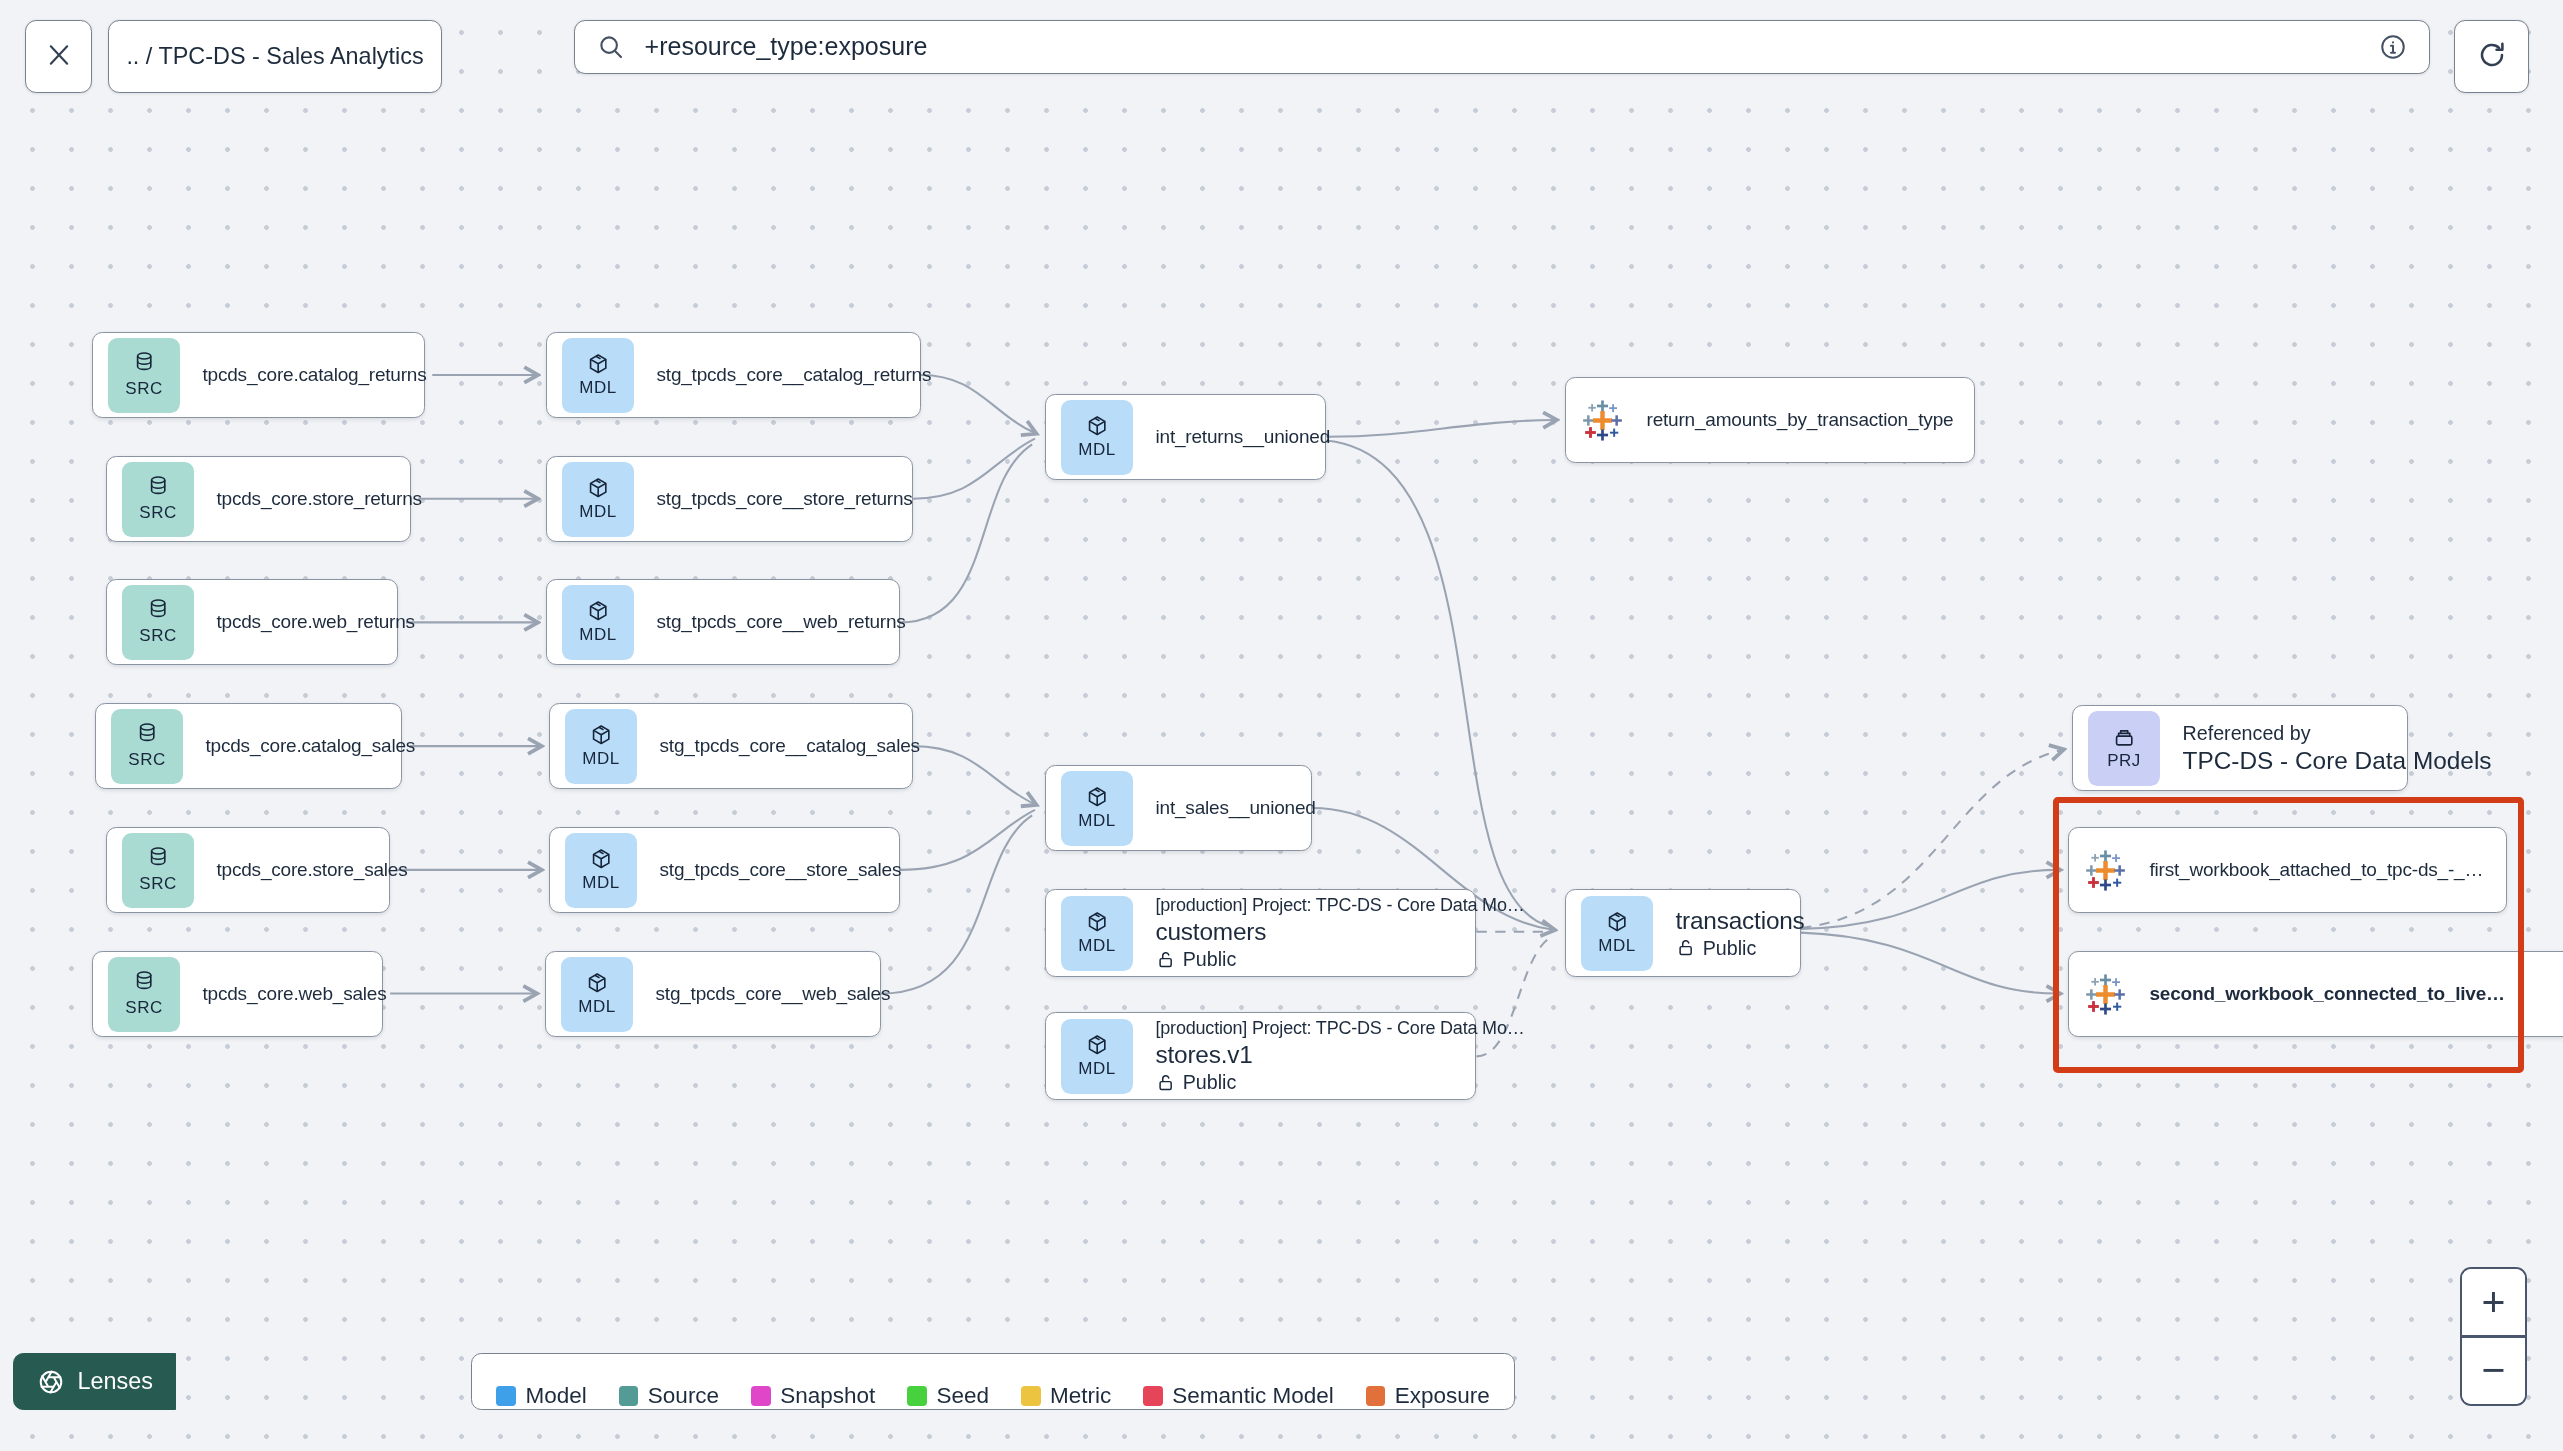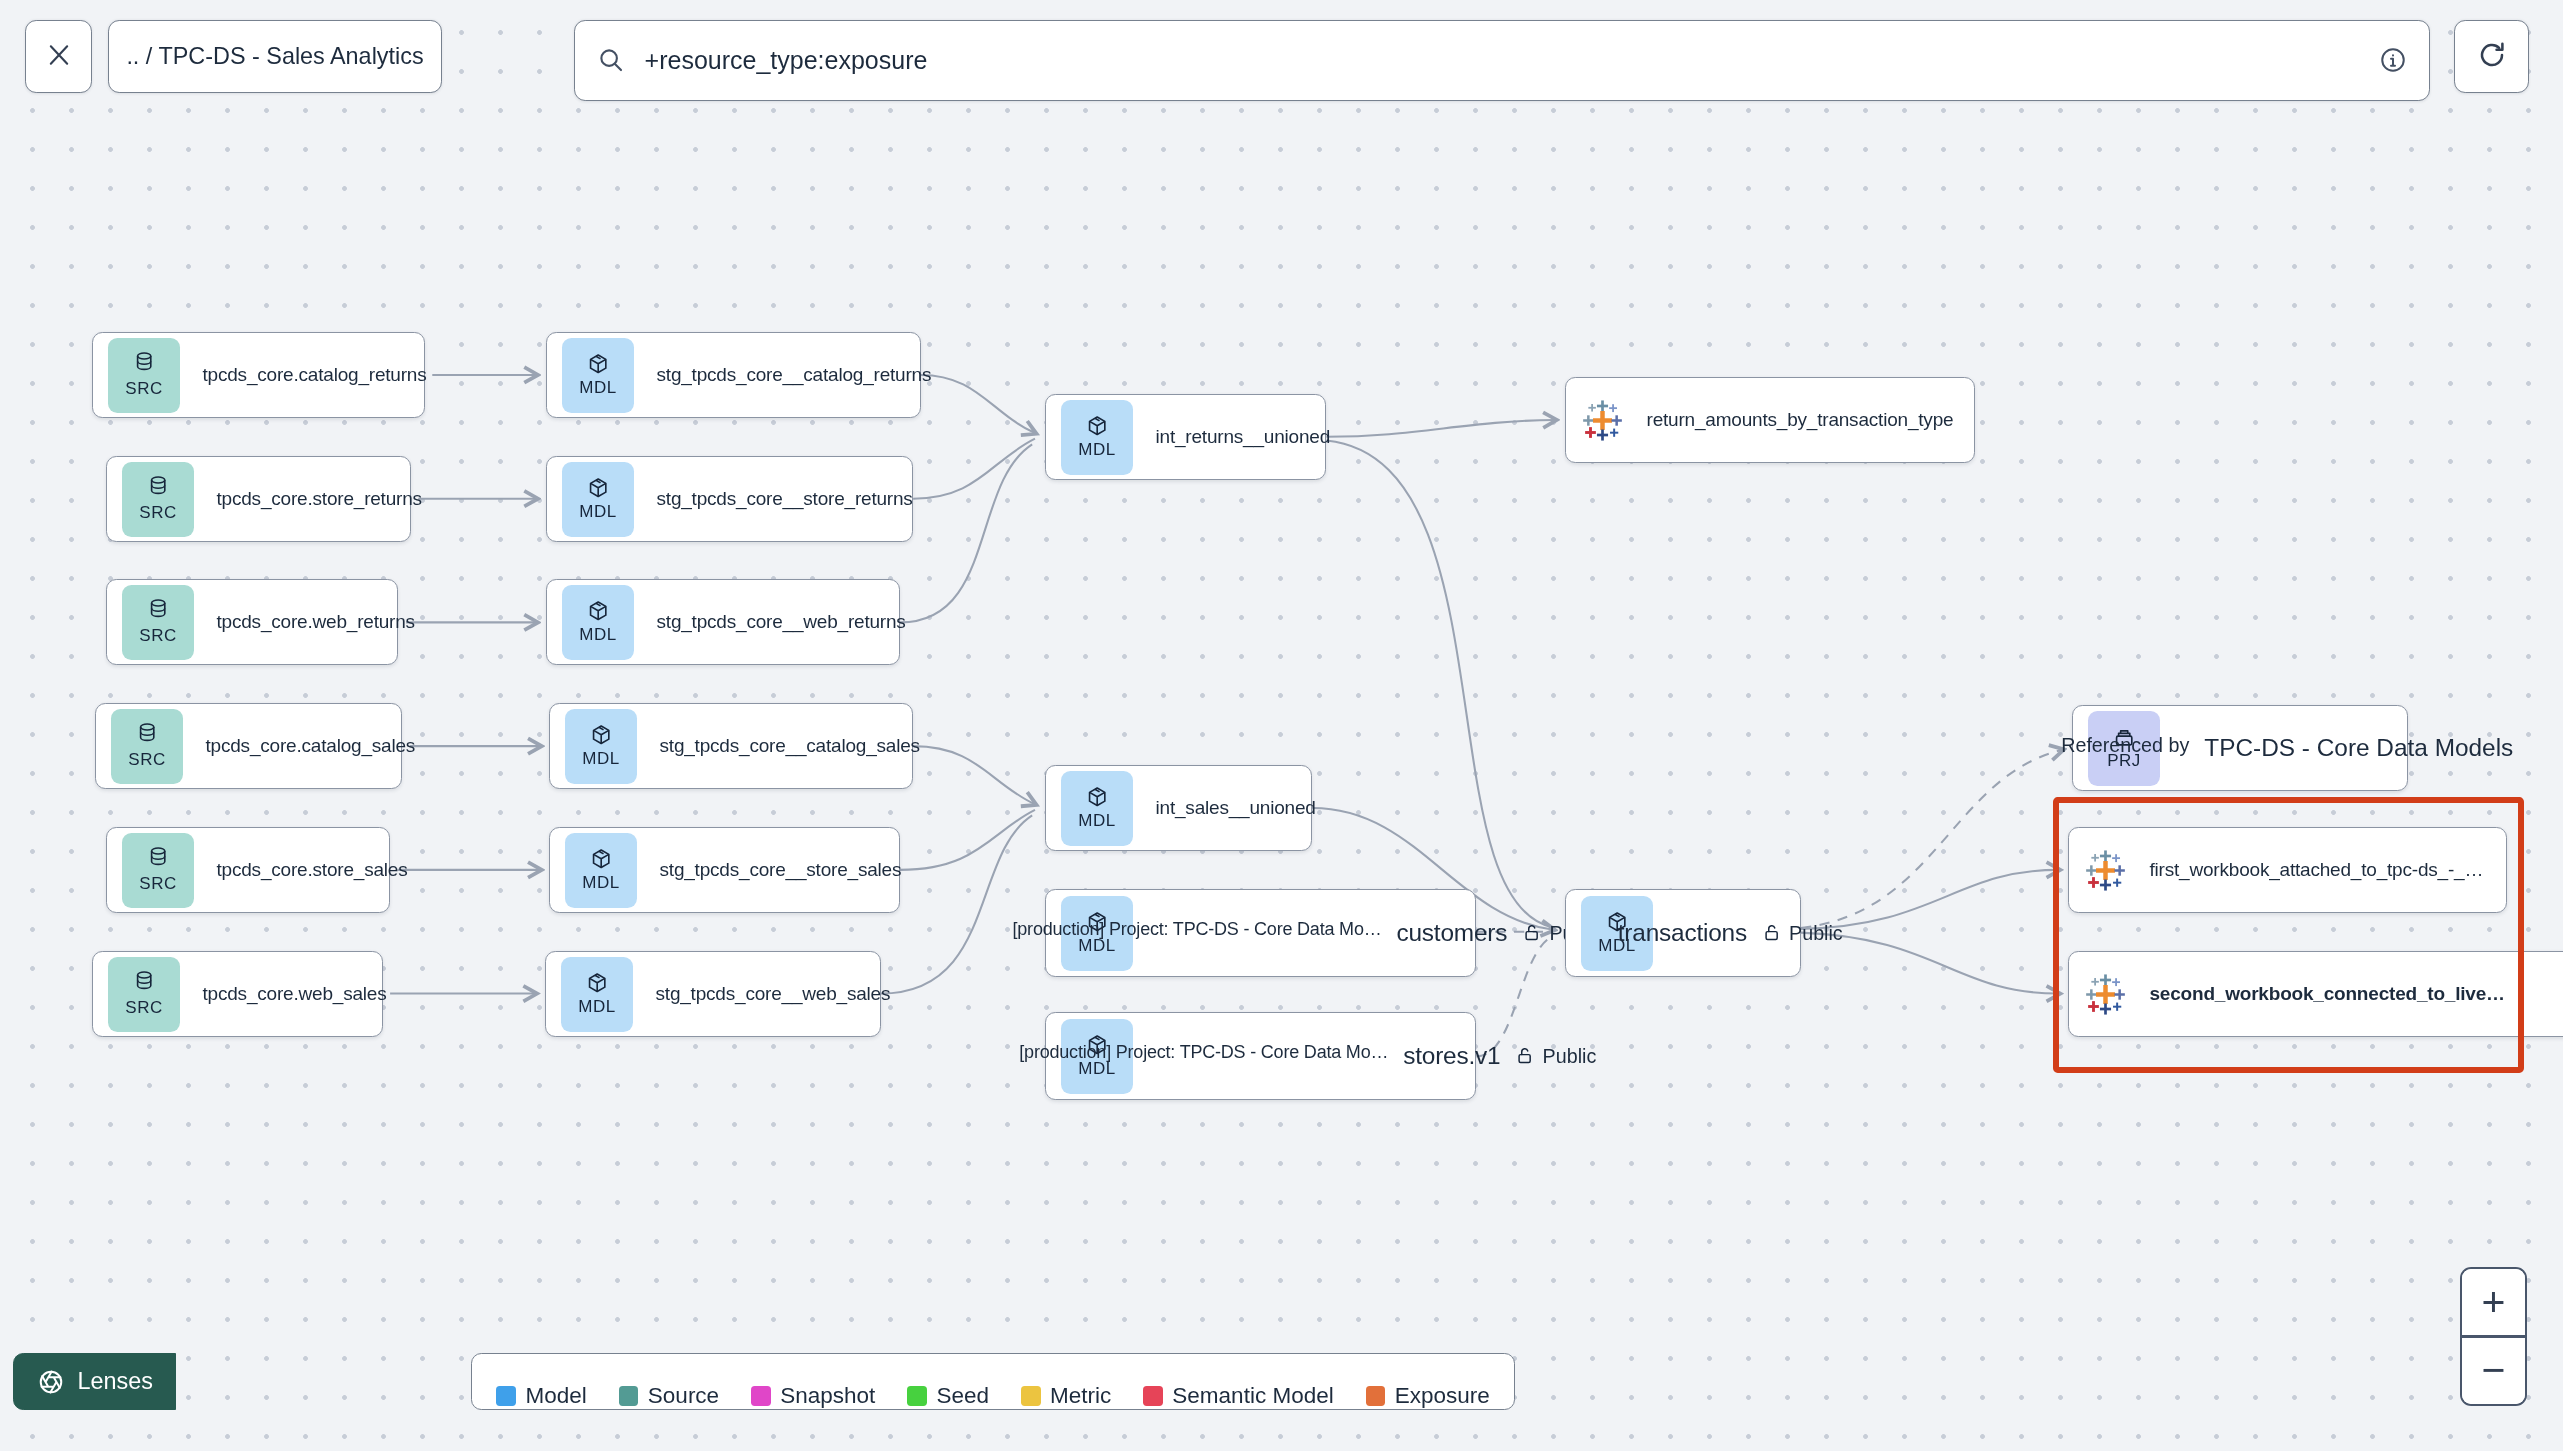--- a/index.html
+++ b/index.html
@@ -33,21 +33,21 @@
   .badge{
     width:72px;height:75px;border-radius:9.4px;flex:0 0 auto;
     display:flex;flex-direction:column;align-items:center;justify-content:center;gap:1.9px;
   }
   .badge .blbl{font-size:17px;letter-spacing:0.5px;color:#17263b;}
   .badge svg{display:block;}
   .badge.src{background:var(--src-badge);}
   .badge.mdl{background:var(--mdl-badge);}
   .badge.prj{background:var(--prj-badge);}
   .nlabel{font-size:19px;white-space:nowrap;letter-spacing:-0.2px;}
-  .ncol{display:flex;flex-direction:row;justify-content:center;gap:15px;min-width:0;}
+  .ncol{display:flex;flex-direction:column;justify-content:center;gap:2px;min-width:0;}
   .nproject{font-size:18px;white-space:nowrap;letter-spacing:-0.2px;}
   .nname{font-size:24.4px;white-space:nowrap;letter-spacing:-0.2px;}
   .nsub{font-size:19.7px;white-space:nowrap;}
   .nbig{font-size:24.4px;white-space:nowrap;}
   .naccess{display:flex;align-items:center;gap:7.5px;font-size:19.7px;}
   .tabicon{flex:0 0 auto;width:43px;height:43px;}
   
   #edges{position:absolute;left:0;top:0;pointer-events:none;}
   #edges path{fill:none;stroke:#9aa3b2;stroke-width:2.2px;}
   #edges path.dashed{stroke-dasharray:11 9;}
@@ -469,21 +469,21 @@
     <svg width="28" height="28" viewBox="0 0 24 24" fill="none" stroke="#333f52" stroke-width="1.8" stroke-linecap="round">
         <path d="M5 4.5l14 15M19 4.5l-14 15"></path>
       </svg>
   </span>
 </div>
 
 <div class="panel breadcrumb" style="left:108px;top:19.7px;width:334px;height:73px;">
   <span>.. / TPC-DS - Sales Analytics</span>
 </div>
 
-<div class="panel searchbar" style="left:574px;top:19.7px;width:1856px;height:81px;">
+<div class="panel searchbar" style="left:574px;top:19.7px;width:1856px;height:54px;">
   <span style="display:flex;">
     <svg width="30" height="30" viewBox="0 0 24 24" fill="none" stroke="#445063" stroke-width="1.7" stroke-linecap="round">
         <circle cx="10.5" cy="10.5" r="6.2"></circle>
         <path d="M15.2 15.2L20 20"></path>
       </svg>
   </span>
   <input type="text" value="+resource_type:exposure" style="">
   <span style="display:flex;">
     <svg width="30" height="30" viewBox="0 0 24 24" fill="none" stroke="#445063" stroke-width="1.6" stroke-linecap="round">
         <circle cx="12" cy="12" r="8.6"></circle>

